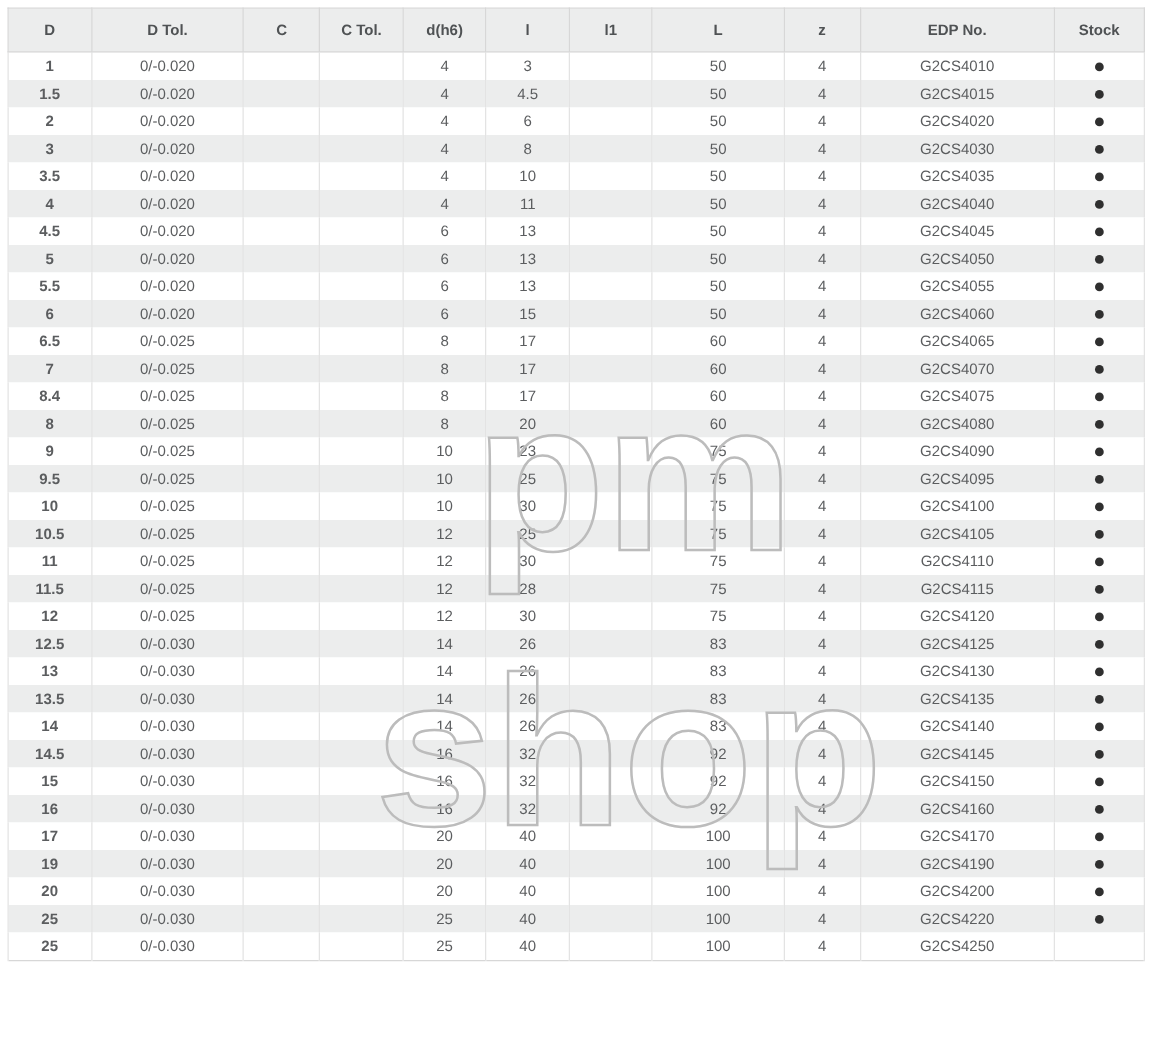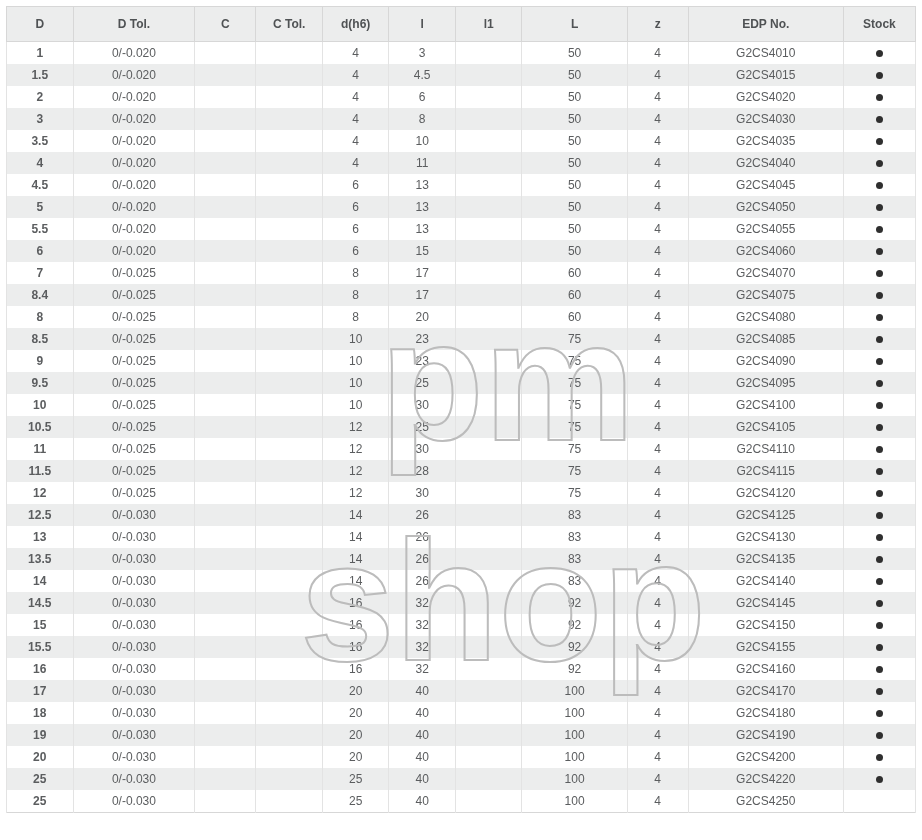--- a/index.html
+++ b/index.html
@@ -240,81 +240,81 @@
           <td></td>
           <td>6</td>
           <td>15</td>
           <td></td>
           <td>50</td>
           <td>4</td>
           <td>G2CS4060</td>
           <td><span class="dot"></span></td>
         </tr>
         <tr>
-          <td class="col-d">7</td>
+          <td class="col-d">6.5</td>
           <td>0/-0.025</td>
           <td></td>
           <td></td>
           <td>8</td>
           <td>17</td>
           <td></td>
           <td>60</td>
           <td>4</td>
-          <td>G2CS4070</td>
-          <td><span class="dot"></span></td>
-        </tr>
-        <tr>
-          <td class="col-d">8.4</td>
+          <td>G2CS4065</td>
+          <td><span class="dot"></span></td>
+        </tr>
+        <tr>
+          <td class="col-d">7</td>
           <td>0/-0.025</td>
           <td></td>
           <td></td>
           <td>8</td>
           <td>17</td>
           <td></td>
           <td>60</td>
           <td>4</td>
+          <td>G2CS4070</td>
+          <td><span class="dot"></span></td>
+        </tr>
+        <tr>
+          <td class="col-d">8.4</td>
+          <td>0/-0.025</td>
+          <td></td>
+          <td></td>
+          <td>8</td>
+          <td>17</td>
+          <td></td>
+          <td>60</td>
+          <td>4</td>
           <td>G2CS4075</td>
           <td><span class="dot"></span></td>
         </tr>
         <tr>
           <td class="col-d">8</td>
           <td>0/-0.025</td>
           <td></td>
           <td></td>
           <td>8</td>
           <td>20</td>
           <td></td>
           <td>60</td>
           <td>4</td>
           <td>G2CS4080</td>
           <td><span class="dot"></span></td>
         </tr>
         <tr>
-          <td class="col-d">8.5</td>
+          <td class="col-d">9</td>
           <td>0/-0.025</td>
           <td></td>
           <td></td>
           <td>10</td>
           <td>23</td>
           <td></td>
           <td>75</td>
           <td>4</td>
-          <td>G2CS4085</td>
-          <td><span class="dot"></span></td>
-        </tr>
-        <tr>
-          <td class="col-d">9</td>
-          <td>0/-0.025</td>
-          <td></td>
-          <td></td>
-          <td>10</td>
-          <td>23</td>
-          <td></td>
-          <td>75</td>
-          <td>4</td>
           <td>G2CS4090</td>
           <td><span class="dot"></span></td>
         </tr>
         <tr>
           <td class="col-d">9.5</td>
           <td>0/-0.025</td>
           <td></td>
           <td></td>
           <td>10</td>
           <td>25</td>
@@ -461,69 +461,43 @@
           <td></td>
           <td>16</td>
           <td>32</td>
           <td></td>
           <td>92</td>
           <td>4</td>
           <td>G2CS4150</td>
           <td><span class="dot"></span></td>
         </tr>
         <tr>
-          <td class="col-d">15.5</td>
+          <td class="col-d">16</td>
           <td>0/-0.030</td>
           <td></td>
           <td></td>
           <td>16</td>
           <td>32</td>
           <td></td>
           <td>92</td>
           <td>4</td>
-          <td>G2CS4155</td>
-          <td><span class="dot"></span></td>
-        </tr>
-        <tr>
-          <td class="col-d">16</td>
-          <td>0/-0.030</td>
-          <td></td>
-          <td></td>
-          <td>16</td>
-          <td>32</td>
-          <td></td>
-          <td>92</td>
-          <td>4</td>
           <td>G2CS4160</td>
           <td><span class="dot"></span></td>
         </tr>
         <tr>
           <td class="col-d">17</td>
           <td>0/-0.030</td>
           <td></td>
           <td></td>
           <td>20</td>
           <td>40</td>
           <td></td>
           <td>100</td>
           <td>4</td>
           <td>G2CS4170</td>
-          <td><span class="dot"></span></td>
-        </tr>
-        <tr>
-          <td class="col-d">18</td>
-          <td>0/-0.030</td>
-          <td></td>
-          <td></td>
-          <td>20</td>
-          <td>40</td>
-          <td></td>
-          <td>100</td>
-          <td>4</td>
-          <td>G2CS4180</td>
           <td><span class="dot"></span></td>
         </tr>
         <tr>
           <td class="col-d">19</td>
           <td>0/-0.030</td>
           <td></td>
           <td></td>
           <td>20</td>
           <td>40</td>
           <td></td>

